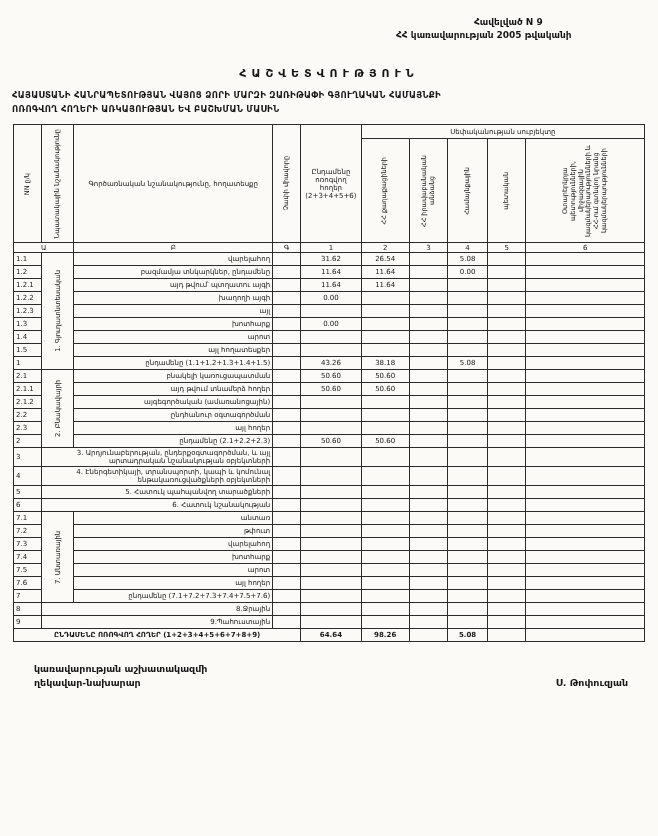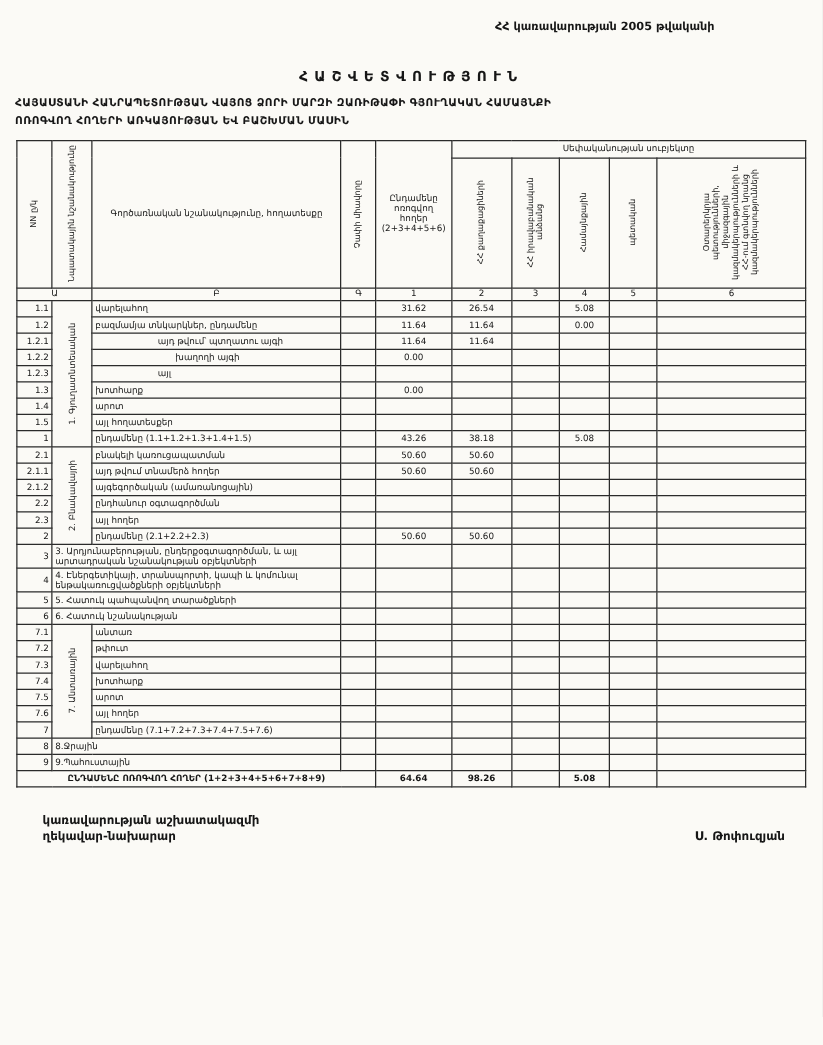--- a/index.html
+++ b/index.html
@@ -25,41 +25,42 @@
   thead th { text-align:center; }
   tr.h1 th.own-span { height:14px; font-size:7px; }
   tr.h2 th { height:104px; }
   .vert {
     writing-mode:vertical-rl; transform:rotate(180deg);
     margin:0 auto; line-height:1.2; font-size:6.5px; max-height:98px; text-align:center;
   }
   .vert.tall { max-height:112px; }
   tr.letters th { height:10px; font-size:7px; padding:0; }
   tbody td { height:13px; }
-  td.nn { text-align:right; }
+  td.nn { text-align:left; }
   td.group { vertical-align:middle; }
   td.group .vert { max-height:112px; font-size:6.8px; }
-  td.act { text-align:left; padding-left:4px; }
+  td.act { text-align:right; padding-left:4px; }
   td.act.ind1 { padding-left:52px; }
   td.act.ind2 { padding-left:66px; }
   td.unit { text-align:center; }
   td.num { text-align:center; }
   tr.final-row td { font-weight:bold; }
   td.final-label { text-align:center; padding-left:42px; font-size:7.2px; }
   
   .footer { display:flex; justify-content:space-between; align-items:flex-end; margin-top:20px; padding:0 18px 0 22px; }
   .footer-org { font-size:9.5px; font-weight:bold; line-height:1.45; }
   .footer-sign { font-size:9.5px; font-weight:bold; padding-bottom:2px; }
 </style>
 </head>
 <body>
 
 <div class="page">
 
   <div class="appendix">
+    <div class="ap1">Հավելված N 9</div>
     <div>ՀՀ կառավարության 2005 թվականի</div>
   </div>
 
   <div class="doc-title">ՀԱՇՎԵՏՎՈՒԹՅՈՒՆ</div>
   <div class="doc-sub first">ՀԱՅԱՍՏԱՆԻ ՀԱՆՐԱՊԵՏՈՒԹՅԱՆ ՎԱՅՈՑ ՁՈՐԻ ՄԱՐԶԻ ԶԱՌԻԹԱՓԻ ԳՅՈՒՂԱԿԱՆ ՀԱՄԱՅՆՔԻ</div>
   <div class="doc-sub">ՈՌՈԳՎՈՂ ՀՈՂԵՐԻ ԱՌԿԱՅՈՒԹՅԱՆ ԵՎ ԲԱՇԽՄԱՆ ՄԱՍԻՆ</div>
 
   <table class="report">
     <colgroup>
       <col style="width:28px">

